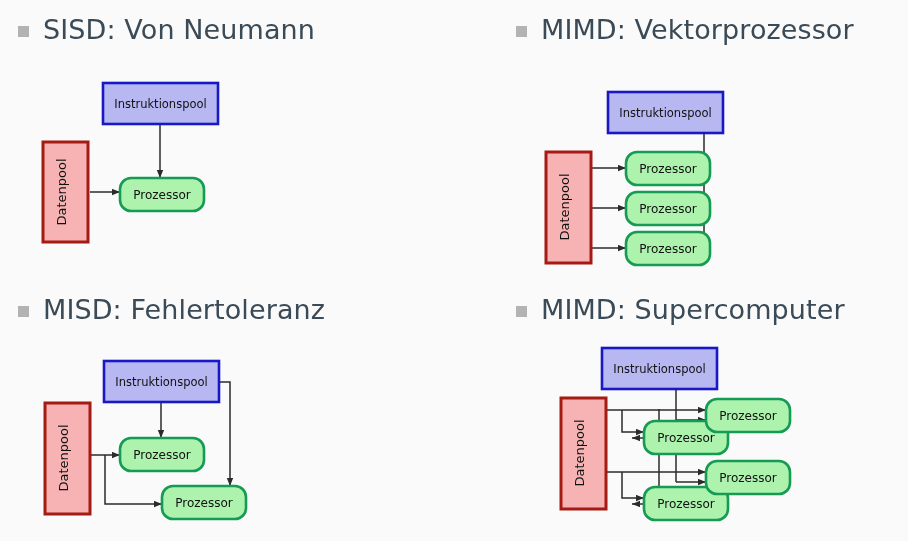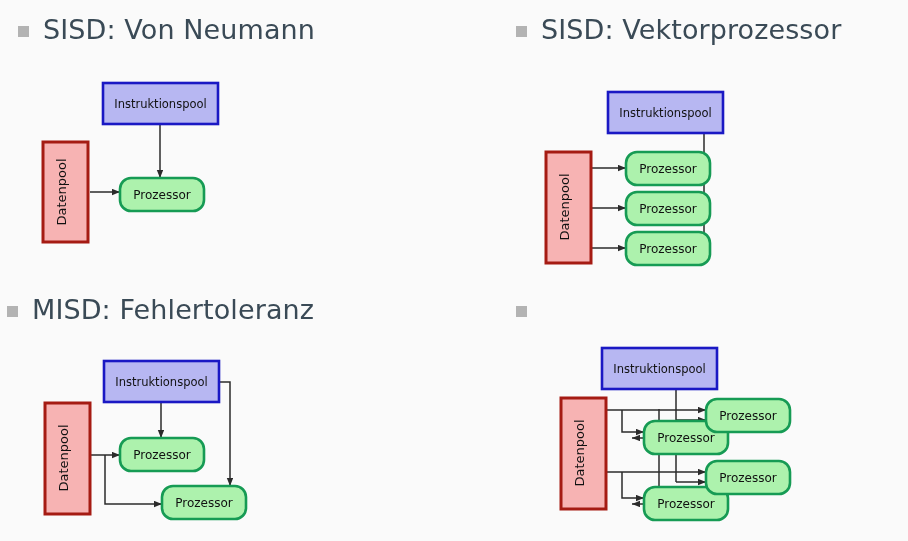--- a/index.html
+++ b/index.html
@@ -29,21 +29,21 @@
   #q-mimd { left: 454px; top: 280px; }
 
   .heading {
     display: flex;
     align-items: center;
     gap: 14px;
     padding-left: 18px;
     height: 58px;
   }
   #q-simd .heading, #q-mimd .heading { padding-left: 62px; }
-  #q-misd .heading { padding-left: 7px; }
+  #q-misd .heading { padding-left: 18px; }
 
   .bullet-square {
     width: 11px;
     height: 11px;
     background: #b3b3b3;
     flex: 0 0 auto;
     margin-top: 4px;
   }
   .heading-text {
     font-size: 27px;
@@ -102,21 +102,21 @@
       <g>
         <rect class="box-proz" x="120" y="126" width="84" height="33" rx="11" ry="11"></rect>
         <text class="lbl-proz" x="162" y="146.5" text-anchor="middle">Prozessor</text>
       </g>
     </svg>
   </div>
 
   <div class="quadrant" id="q-simd">
     <div class="heading">
       <span class="bullet-square"></span>
-      <span class="heading-text">SISD: Vektorprozessor</span>
+      <span class="heading-text">MIMD: Vektorprozessor</span>
     </div>
     <svg class="diagram" width="454" height="226" viewBox="0 0 454 226">
 
       <path class="wire" d="M210,60 L250,60 L250,206"></path>
       <path class="wire" d="M250,116 L202,116" marker-end="url(#arw)"></path>
       <path class="wire" d="M250,156 L202,156" marker-end="url(#arw)"></path>
       <path class="wire" d="M250,196 L202,196" marker-end="url(#arw)"></path>
 
       <path class="wire" d="M137,116 L172,116" marker-end="url(#arw)"></path>
       <path class="wire" d="M137,156 L172,156" marker-end="url(#arw)"></path>
@@ -179,20 +179,21 @@
       <g>
         <rect class="box-proz" x="162" y="154" width="84" height="33" rx="11" ry="11"></rect>
         <text class="lbl-proz" x="204" y="174.5" text-anchor="middle">Prozessor</text>
       </g>
     </svg>
   </div>
 
   <div class="quadrant" id="q-mimd">
     <div class="heading">
       <span class="bullet-square"></span>
+      <span class="heading-text">MIMD: Supercomputer</span>
     </div>
     <svg class="diagram" width="454" height="210" viewBox="0 0 454 210">
 
       <path class="wire" d="M205,77 L205,182"></path>
       <path class="wire" d="M205,106 L178,106" marker-end="url(#arw)"></path>
       <path class="wire" d="M205,172 L178,172" marker-end="url(#arw)"></path>
 
       <path class="wire" d="M205,37 L222,37 L222,150"></path>
       <path class="wire" d="M222,88 L252,88" marker-end="url(#arw)"></path>
       <path class="wire" d="M222,150 L252,150" marker-end="url(#arw)"></path>

